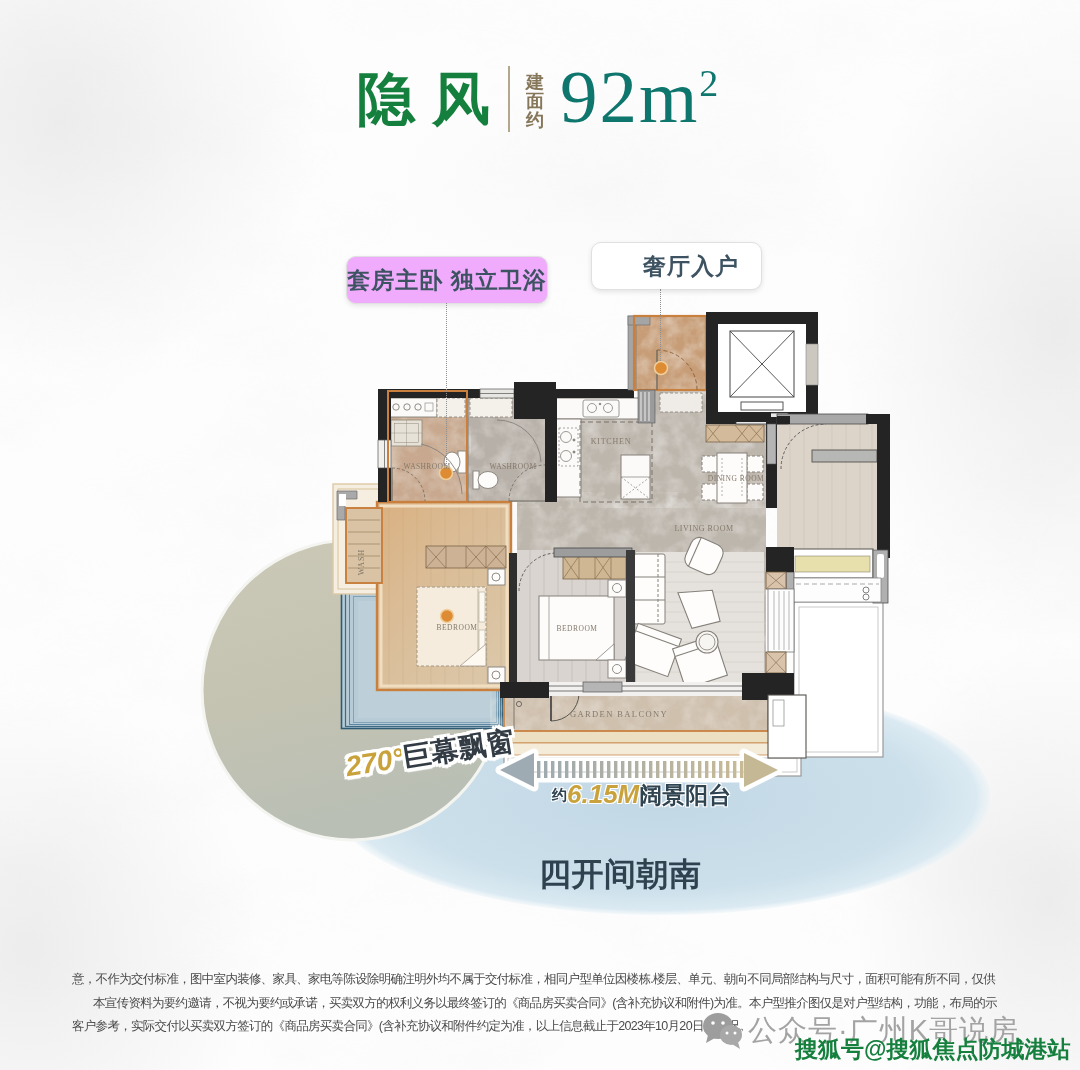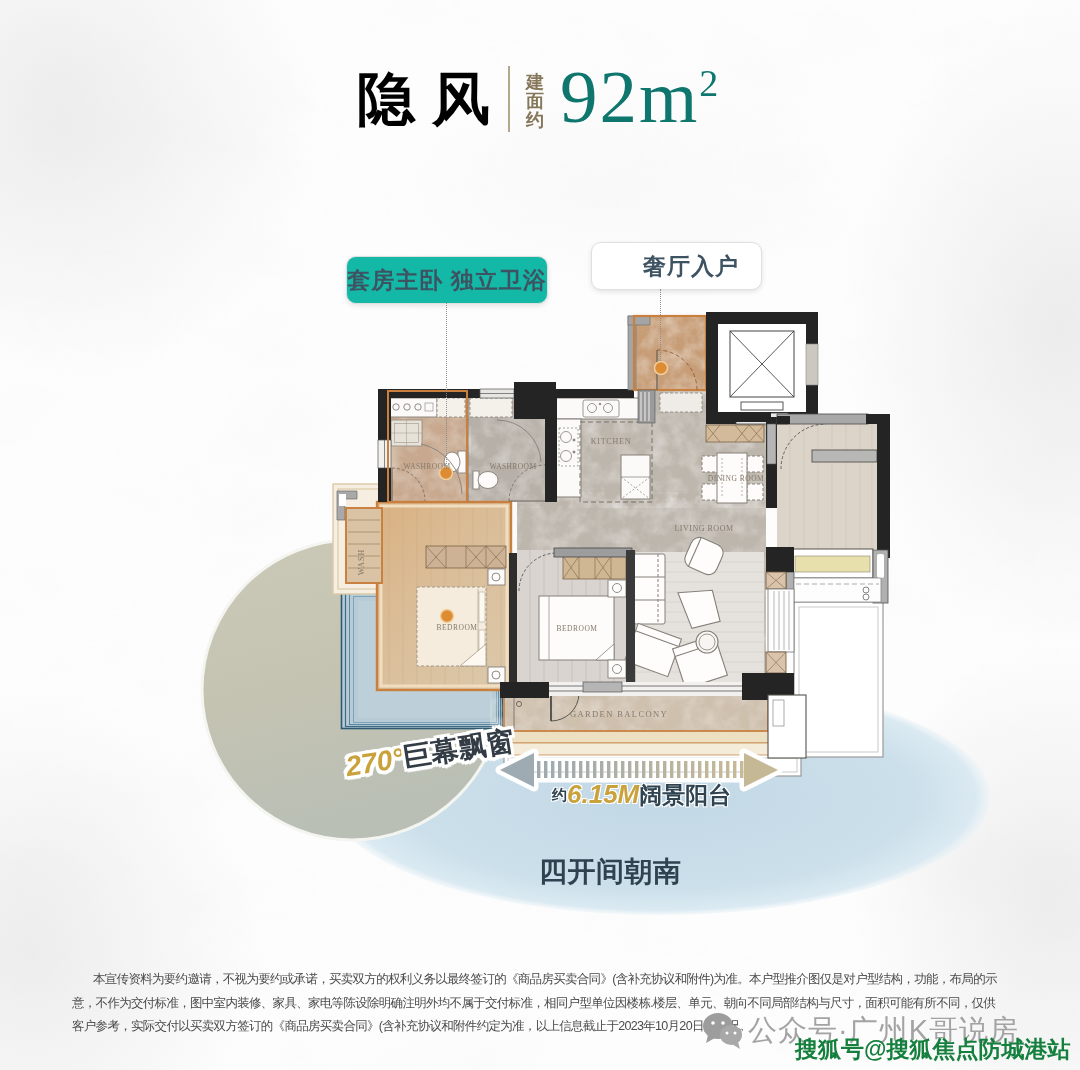--- a/index.html
+++ b/index.html
@@ -547,45 +547,45 @@
         <rect x="705" y="761" width="3.4" height="17" fill="#c0b79a"></rect> 
         <rect x="712" y="761" width="3.4" height="17" fill="#c2b799"></rect> 
         <rect x="719" y="761" width="3.4" height="17" fill="#c3b898"></rect> 
         <rect x="726" y="761" width="3.4" height="17" fill="#c5b897"></rect> 
         <rect x="733" y="761" width="3.4" height="17" fill="#c6b996"></rect> 
         <rect x="740" y="761" width="3.4" height="17" fill="#c8ba96"></rect>
 </g>
 </g>
 </svg>
 
-<div class="abs" style="left:357px;top:61px;font-size:58px;font-weight:bold;color:#000000;letter-spacing:17px;font-family:'Liberation Sans',sans-serif;">隐风</div>
+<div class="abs" style="left:357px;top:61px;font-size:58px;font-weight:bold;color:#15803d;letter-spacing:17px;font-family:'Liberation Sans',sans-serif;">隐风</div>
 
 <div class="abs" style="left:508px;top:66px;width:2px;height:66px;background:#b3a78c;"></div>
 
 <div class="abs" style="left:526px;top:73px;font-size:18px;color:#86775a;line-height:19px;font-weight:bold;">建<br>面<br>约</div>
 
 <div class="abs" style="left:560px;top:54px;font-size:75px;color:#0f766e;font-family:'Liberation Serif',serif;letter-spacing:2px;">92m<span style="font-size:38px;vertical-align:26px;">2</span></div>
 
-<div class="abs" style="left:346px;top:256px;width:200px;height:46px;background:#14b8a6;border:1px solid #e0e0e0;border-radius:10px;box-shadow:0 2px 5px rgba(0,0,0,0.10);line-height:46px;text-align:center;font-size:23px;font-weight:bold;color:#3e5362;letter-spacing:1px;">套房主卧 独立卫浴</div>
+<div class="abs" style="left:346px;top:256px;width:200px;height:46px;background:#f0abfc;border:1px solid #e0e0e0;border-radius:10px;box-shadow:0 2px 5px rgba(0,0,0,0.10);line-height:46px;text-align:center;font-size:23px;font-weight:bold;color:#3e5362;letter-spacing:1px;">套房主卧 独立卫浴</div>
 
 <div class="abs" style="left:446px;top:303px;width:0px;height:163px;border-left:1.5px dotted #8f8f8f;"></div>
 
 <div class="abs" style="left:591px;top:242px;width:140px;height:46px;background:#fff;border:1px solid #e0e0e0;border-radius:10px;box-shadow:0 2px 5px rgba(0,0,0,0.10);line-height:46px;text-align:center;font-size:23px;font-weight:bold;color:#3e5362;letter-spacing:1px;padding-left:29px;">奢厅入户</div>
 
 <div class="abs" style="left:660px;top:289px;width:0px;height:72px;border-left:1.5px dotted #8f8f8f;"></div>
 
 <div class="abs" style="left:345px;top:735px;transform:rotate(-9deg);font-weight:bold;font-size:28px;white-space:nowrap;text-shadow:-3px -3px 0 #fff,3px -3px 0 #fff,-3px 3px 0 #fff,3px 3px 0 #fff,0 -3px 0 #fff,0 3px 0 #fff,-3px 0 0 #fff,3px 0 0 #fff,0 4px 1px rgba(255,255,255,0.9);"><span style="color:#c9a23c;font-style:italic;letter-spacing:0px;">270°</span><span style="color:#333c44;">巨幕飘窗</span></div>
 
 <div class="abs" style="left:552px;top:779px;font-weight:bold;white-space:nowrap;"><span style="font-size:15px;color:#2f4351;vertical-align:3px;text-shadow:-1px -1px 0 #fff,1px -1px 0 #fff,-1px 1px 0 #fff,1px 1px 0 #fff;">约</span><span style="font-size:26px;color:#c9a23c;font-style:italic;letter-spacing:0px;text-shadow:-1px -1px 0 #fff,1px -1px 0 #fff,-1px 1px 0 #fff,1px 1px 0 #fff;">6.15M</span><span style="font-size:23px;color:#2f4351;letter-spacing:0px;text-shadow:-1px -1px 0 #fff,1px -1px 0 #fff,-1px 1px 0 #fff,1px 1px 0 #fff;">阔景阳台</span></div>
 
-<div class="abs" style="left:539px;top:853px;font-size:28px;font-weight:bold;color:#2e4250;letter-spacing:0.5px;">四开间朝南</div>
+<div class="abs" style="left:539px;top:853px;font-size:32px;font-weight:bold;color:#2e4250;letter-spacing:0.5px;">四开间朝南</div>
 
 <div class="abs" style="left:72px;top:968px;width:990px;font-size:12.5px;letter-spacing:-0.7px;color:#4a4a4a;line-height:23.5px;white-space:nowrap;">
+<div>意，不作为交付标准，图中室内装修、家具、家电等陈设除明确注明外均不属于交付标准，相同户型单位因楼栋.楼层、单元、朝向不同局部结构与尺寸，面积可能有所不同，仅供</div>
 <div style="padding-left:21px;">本宣传资料为要约邀请，不视为要约或承诺，买卖双方的权利义务以最终签订的《商品房买卖合同》(含补充协议和附件)为准。本户型推介图仅是对户型结构，功能，布局的示</div>
-<div>意，不作为交付标准，图中室内装修、家具、家电等陈设除明确注明外均不属于交付标准，相同户型单位因楼栋.楼层、单元、朝向不同局部结构与尺寸，面积可能有所不同，仅供</div>
 <div>客户参考，实际交付以买卖双方签订的《商品房买卖合同》(含补充协议和附件约定为准，以上信息截止于2023年10月20日的情况。</div>
 </div>
 
 <svg class="abs" style="left:700px;top:1011px" width="44" height="40" viewBox="0 0 44 40">
   <ellipse cx="18" cy="15" rx="15" ry="13" fill="#9d9d9d"></ellipse>
   <path d="M8,24 L6,32 L15,27 Z" fill="#9d9d9d"></path>
   <ellipse cx="31" cy="24" rx="11" ry="10" fill="#a8a8a8"></ellipse>
   <path d="M38,31 L40,38 L32,33 Z" fill="#a8a8a8"></path>
   <circle cx="13" cy="12" r="1.8" fill="#fff"></circle>
     <circle cx="23" cy="12" r="1.8" fill="#fff"></circle>

